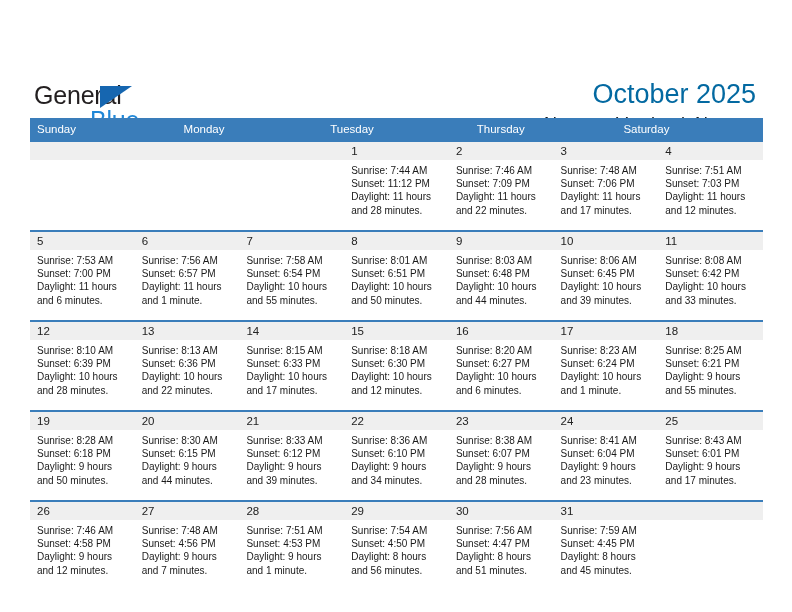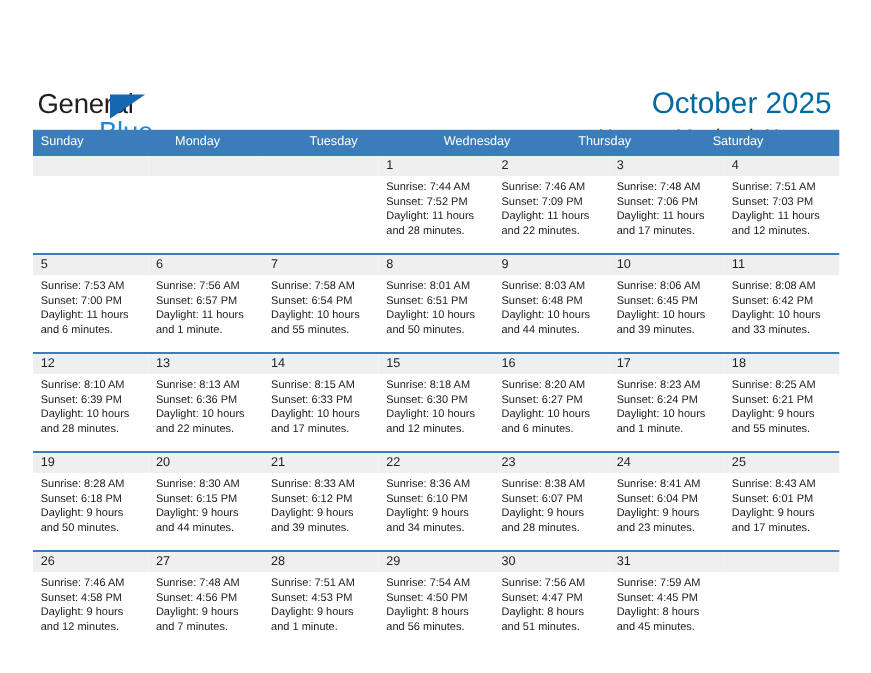--- a/index.html
+++ b/index.html
@@ -165,21 +165,20 @@
     </div>
 
   </div>
 
   <div class="calendar">
 
     <div class="weekday-row">
       <div class="weekday">Sunday</div>
       <div class="weekday">Monday</div>
       <div class="weekday">Tuesday</div>
-      <div class="weekday">Wednesday</div>
       <div class="weekday">Thursday</div>
       <div class="weekday">Saturday</div>
     </div>
 
     <div class="week-row">
       <div class="day-cell empty">
         <div class="day-number-band"></div>
         <div class="day-info">
           <div></div>
           <div></div>
@@ -202,21 +201,21 @@
           <div></div>
           <div></div>
           <div></div>
           <div></div>
         </div>
       </div>
       <div class="day-cell">
         <div class="day-number-band">1</div>
         <div class="day-info">
           <div>Sunrise: 7:44 AM</div>
-          <div>Sunset: 7:52 PM</div>
+          <div>Sunset: 11:12 PM</div>
           <div>Daylight: 11 hours</div>
           <div>and 28 minutes.</div>
         </div>
       </div>
       <div class="day-cell">
         <div class="day-number-band">2</div>
         <div class="day-info">
           <div>Sunrise: 7:46 AM</div>
           <div>Sunset: 7:09 PM</div>
           <div>Daylight: 11 hours</div>

